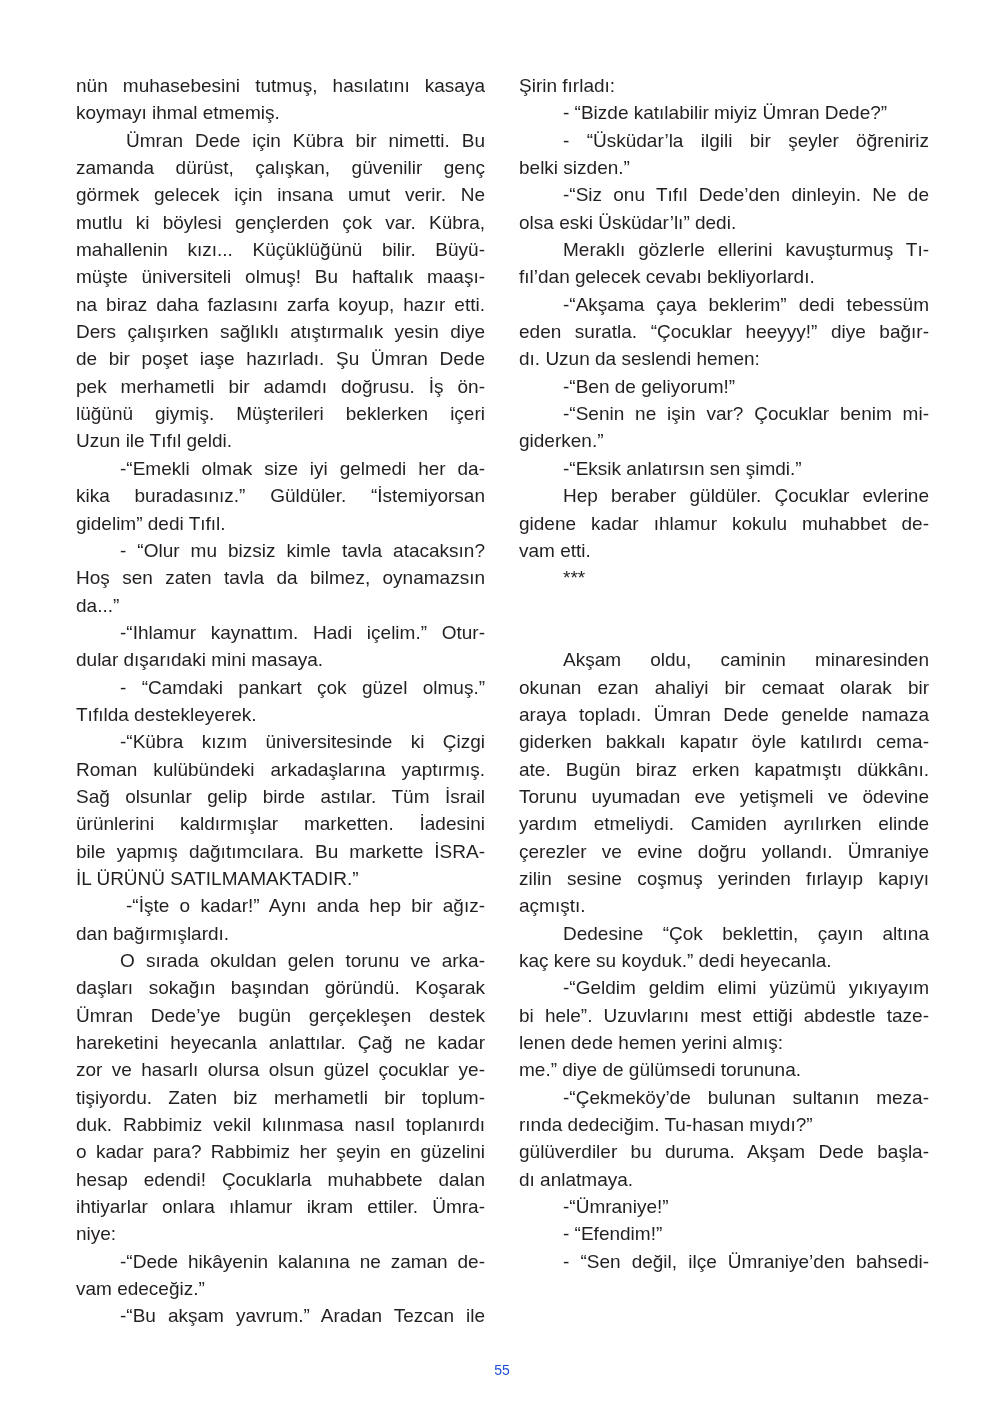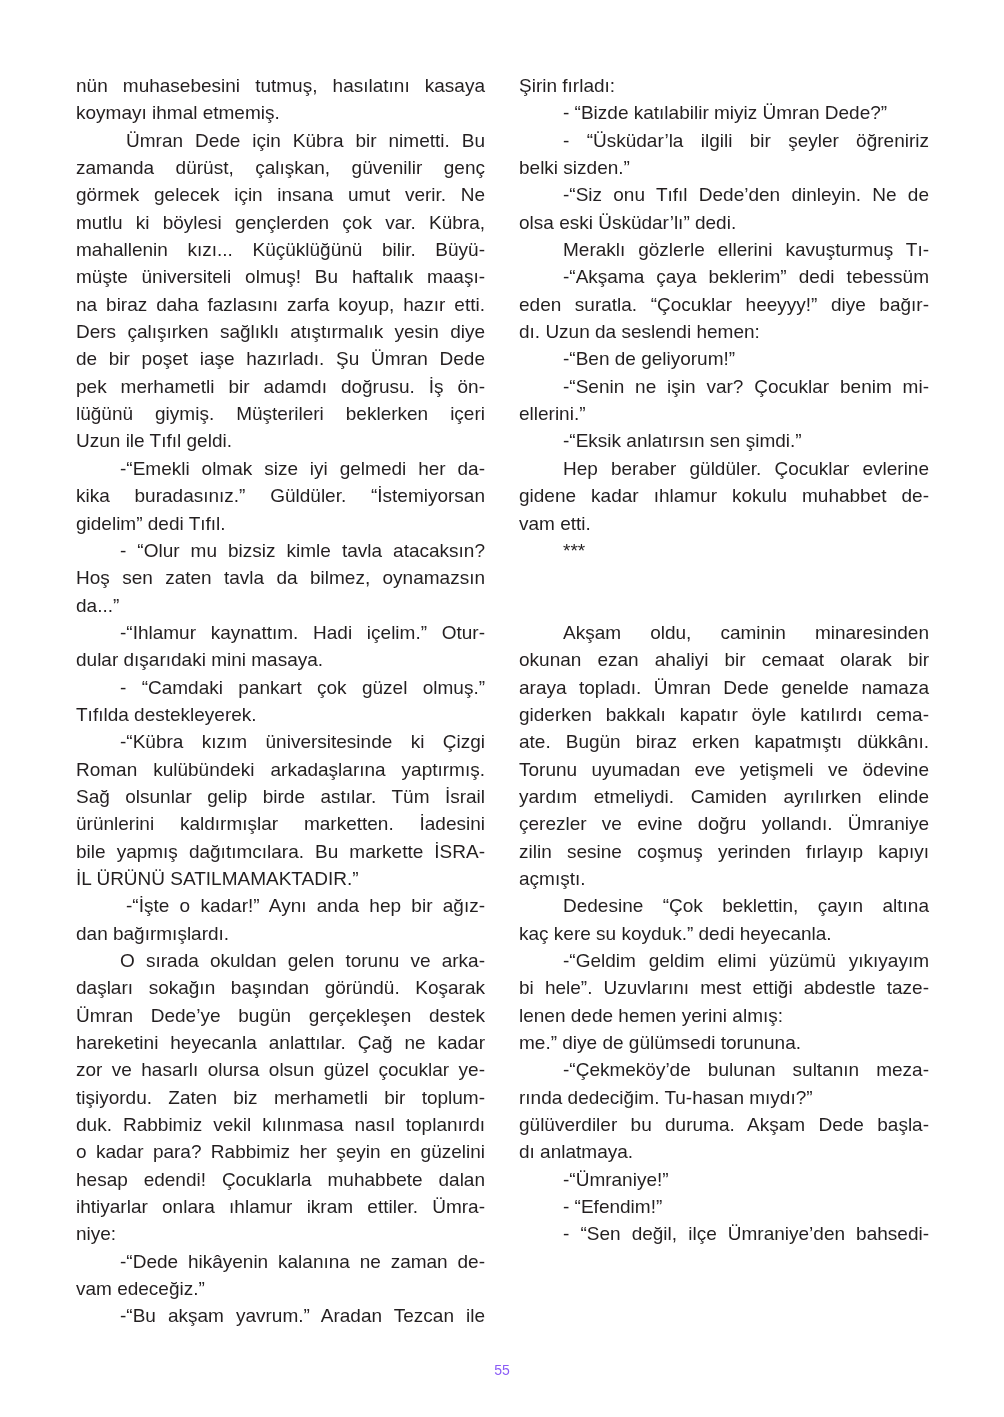--- a/index.html
+++ b/index.html
@@ -44,21 +44,21 @@
     .line.ind { padding-left: 44px; }
     .line.ind2 { padding-left: 50px; }
     .gap { height: 54.7px; }
     .page-number {
       position: absolute;
       top: 1362px;
       left: 0;
       width: 1004px;
       text-align: center;
       font-size: 14px;
-      color: #8b5cf6;
+      color: #1d4ed8;
       font-family: "Liberation Sans", sans-serif;
     }
   </style>
 </head>
 <body>
 
 <div class="page">
   <div class="column col-left" id="col-left">
       <span class="line">nün muhasebesini tutmuş, hasılatını kasaya</span>
       <span class="line last">koymayı ihmal etmemiş.</span>
@@ -109,26 +109,27 @@
     </div>
   <div class="column col-right" id="col-right">
     <div id="col-right-top">
         <span class="line last">Şirin fırladı:</span>
         <span class="line last ind">- “Bizde katılabilir miyiz Ümran Dede?”</span>
         <span class="line ind">- “Üsküdar’la ilgili bir şeyler öğreniriz</span>
         <span class="line last">belki sizden.”</span>
         <span class="line ind">-“Siz onu Tıfıl Dede’den dinleyin. Ne de</span>
         <span class="line last">olsa eski Üsküdar’lı” dedi.</span>
         <span class="line ind">Meraklı gözlerle ellerini kavuşturmuş Tı-</span>
+        <span class="line last">fıl’dan gelecek cevabı bekliyorlardı.</span>
         <span class="line ind">-“Akşama çaya beklerim” dedi tebessüm</span>
         <span class="line">eden suratla. “Çocuklar heeyyy!” diye bağır-</span>
         <span class="line last">dı. Uzun da seslendi hemen:</span>
         <span class="line last ind">-“Ben de geliyorum!”</span>
         <span class="line ind">-“Senin ne işin var? Çocuklar benim mi-</span>
-        <span class="line last">ellerini.”</span>
+        <span class="line last">giderken.”</span>
         <span class="line last ind">-“Eksik anlatırsın sen şimdi.”</span>
         <span class="line ind">Hep beraber güldüler. Çocuklar evlerine</span>
         <span class="line">gidene kadar ıhlamur kokulu muhabbet de-</span>
         <span class="line last">vam etti.</span>
         <span class="line last ind">***</span>
       </div>
     <div class="gap"></div>
     <div id="col-right-bottom">
         <span class="line ind">Akşam oldu, caminin minaresinden</span>
         <span class="line">okunan ezan ahaliyi bir cemaat olarak bir</span>

